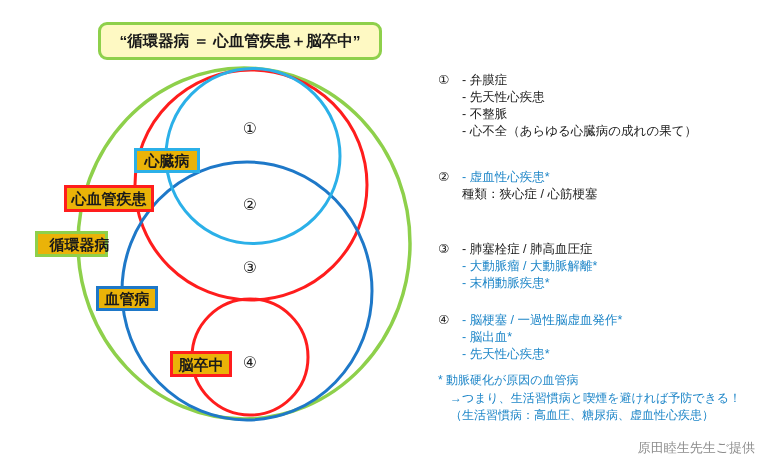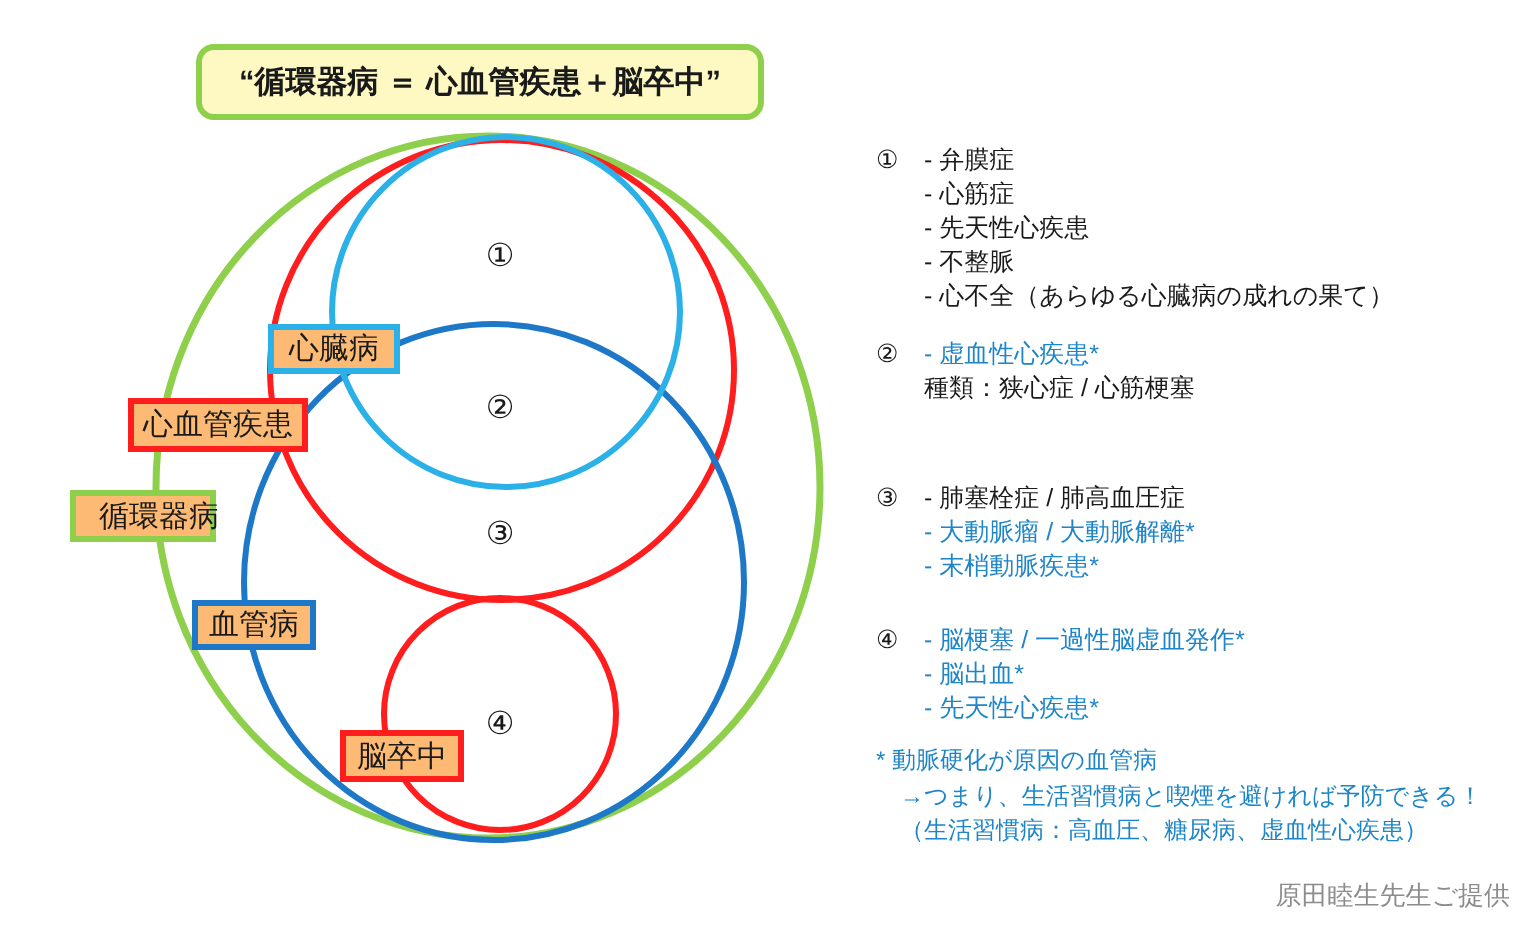--- a/index.html
+++ b/index.html
@@ -22,30 +22,29 @@
   .region-num {
     position: absolute;
     transform: translate(-50%, -50%);
     font-size: 16px;
     color: #1a1a1a;
     background: transparent;
   }
 
   .venn-label {
     position: absolute;
-    background: #fdba74;
+    background: #eab308;
     border: 3px solid;
     display: flex;
     align-items: center;
     justify-content: center;
     font-size: 15px;
-    font-weight: 400;
+    font-weight: 700;
     white-space: nowrap;
     line-height: 1;
-    margin-top: 14px;
   }
   .b-cyan  { border-color: var(--cyan); }
   .b-red   { border-color: var(--red); }
   .b-green { border-color: var(--green); }
   .b-blue  { border-color: var(--blue); }
 
   .title-box {
     position: absolute;
     left: 98px; top: 22px;
     width: 284px; height: 38px;
@@ -114,21 +113,20 @@
 <div class="venn-label b-red" style="left:170px; top:351px; width:62px; height:26px;">脳卒中</div>
 
 <div class="title-box">
   <span>“循環器病 ＝ 心血管疾患＋脳卒中”</span>
 </div>
 
 <div class="section" style="top:72px;">
   <span class="num">①</span>
   <div class="items">
     <div>- 弁膜症</div>
-    <div>- 心筋症</div>
     <div>- 先天性心疾患</div>
     <div>- 不整脈</div>
     <div>- 心不全（あらゆる心臓病の成れの果て）</div>
   </div>
 </div>
 
 <div class="section" style="top:169px;">
   <span class="num">②</span>
   <div class="items">
     <div class="blue">- 虚血性心疾患*</div>

